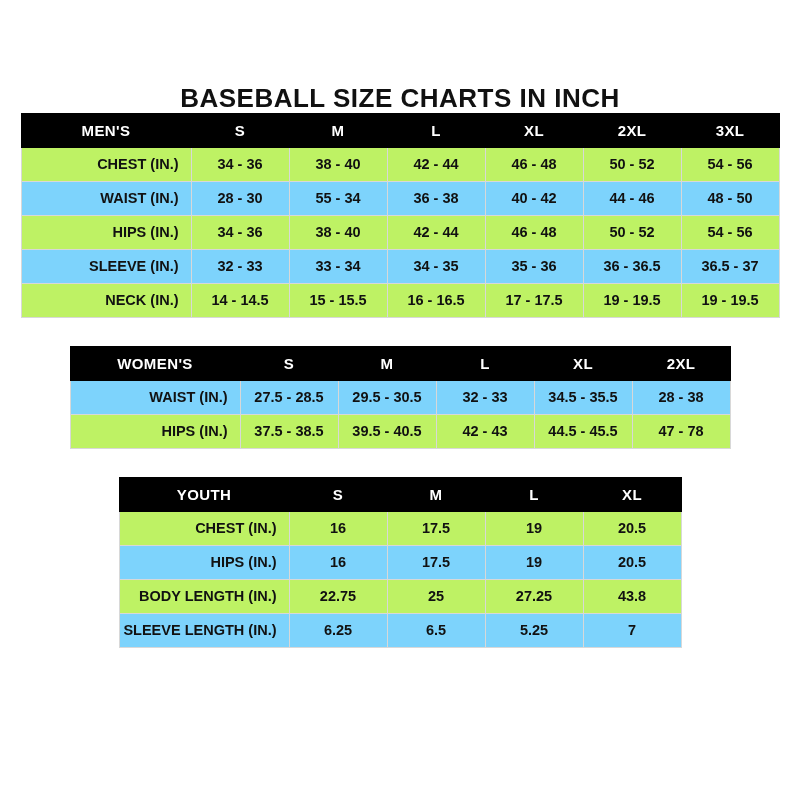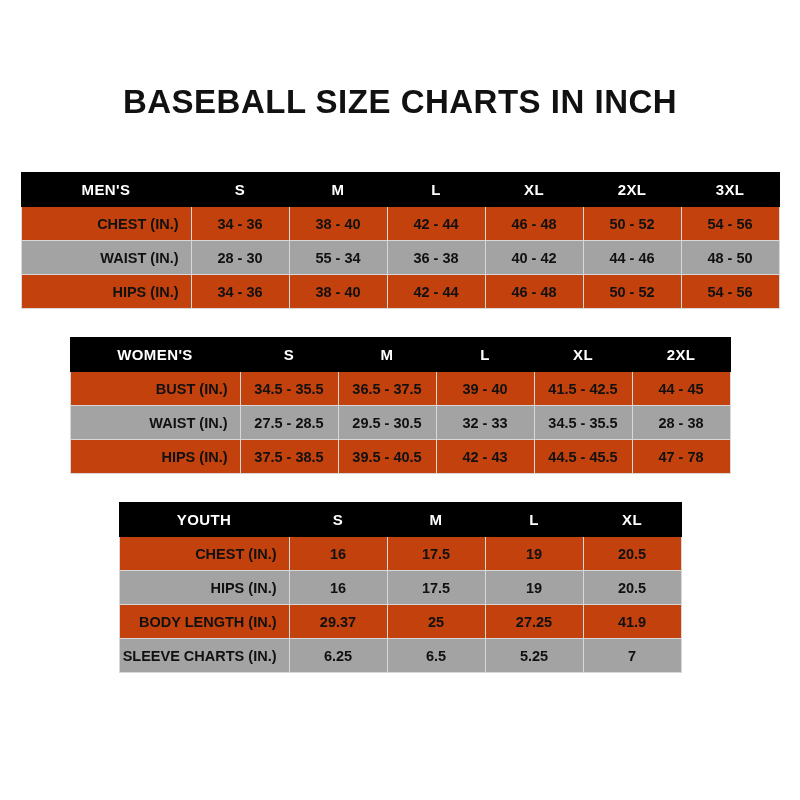--- a/index.html
+++ b/index.html
@@ -16,30 +16,29 @@
   }
   #page {
     position: relative;
     width: 800px;
     height: 800px;
     box-sizing: border-box;
     padding: 0;
   }
   .page-title {
     text-align: center;
-    font-size: 33px;
+    font-size: 26px;
     font-weight: bold;
     letter-spacing: 0.5px;
     color: #111111;
     margin: 0;
     padding-top: 84px;
     line-height: 1.1;
   }
   .tables-wrap {
-    margin-top: 52px;
     display: flex;
     flex-direction: column;
     align-items: center;
   }
   table.size-table {
     border-collapse: collapse;
     table-layout: fixed;
     font-size: 14.5px;
   }
   table.size-table td, table.size-table th {
@@ -55,24 +54,24 @@
     color: #ffffff;
     border: 1px solid #000000;
     font-size: 15px;
     letter-spacing: 0.4px;
   }
   table.size-table tbody tr td:first-child {
     text-align: right;
     padding-right: 12px;
   }
   table.size-table tbody tr.odd td {
-    background: #c2410c;
+    background: #bef264;
   }
   table.size-table tbody tr.even td {
-    background: #a3a3a3;
+    background: #7dd3fc;
   }
   .tbl-men { margin-bottom: 28px; }
   .tbl-women { margin-bottom: 28px; }
 
   
   .tbl-men col.lbl { width: 170px; }
   .tbl-men col.sz { width: 98px; }
   .tbl-women col.lbl { width: 170px; }
   .tbl-women col.sz { width: 98px; }
   .tbl-youth col.lbl { width: 170px; }
@@ -129,20 +128,38 @@
         </tr>
         <tr class="odd">
           <td>HIPS (IN.)</td>
           <td>34 - 36</td>
           <td>38 - 40</td>
           <td>42 - 44</td>
           <td>46 - 48</td>
           <td>50 - 52</td>
           <td>54 - 56</td>
         </tr>
+        <tr class="even">
+          <td>SLEEVE (IN.)</td>
+          <td>32 - 33</td>
+          <td>33 - 34</td>
+          <td>34 - 35</td>
+          <td>35 - 36</td>
+          <td>36 - 36.5</td>
+          <td>36.5 - 37</td>
+        </tr>
+        <tr class="odd">
+          <td>NECK (IN.)</td>
+          <td>14 - 14.5</td>
+          <td>15 - 15.5</td>
+          <td>16 - 16.5</td>
+          <td>17 - 17.5</td>
+          <td>19 - 19.5</td>
+          <td>19 - 19.5</td>
+        </tr>
       </tbody>
     </table>
 
     <table class="size-table tbl-women">
       <colgroup>
         <col class="lbl">
           <col class="sz">
           <col class="sz">
           <col class="sz">
           <col class="sz">
@@ -152,28 +169,20 @@
         <tr>
           <th>WOMEN'S</th>
           <th>S</th>
           <th>M</th>
           <th>L</th>
           <th>XL</th>
           <th>2XL</th>
         </tr>
       </thead>
       <tbody>
-        <tr class="odd">
-          <td>BUST (IN.)</td>
-          <td>34.5 - 35.5</td>
-          <td>36.5 - 37.5</td>
-          <td>39 - 40</td>
-          <td>41.5 - 42.5</td>
-          <td>44 - 45</td>
-        </tr>
         <tr class="even">
           <td>WAIST (IN.)</td>
           <td>27.5 - 28.5</td>
           <td>29.5 - 30.5</td>
           <td>32 - 33</td>
           <td>34.5 - 35.5</td>
           <td>28 - 38</td>
         </tr>
         <tr class="odd">
           <td>HIPS (IN.)</td>
@@ -213,27 +222,27 @@
         </tr>
         <tr class="even">
           <td>HIPS (IN.)</td>
           <td>16</td>
           <td>17.5</td>
           <td>19</td>
           <td>20.5</td>
         </tr>
         <tr class="odd">
           <td>BODY LENGTH (IN.)</td>
-          <td>29.37</td>
+          <td>22.75</td>
           <td>25</td>
           <td>27.25</td>
-          <td>41.9</td>
-        </tr>
-        <tr class="even">
-          <td>SLEEVE CHARTS (IN.)</td>
+          <td>43.8</td>
+        </tr>
+        <tr class="even">
+          <td>SLEEVE LENGTH (IN.)</td>
           <td>6.25</td>
           <td>6.5</td>
           <td>5.25</td>
           <td>7</td>
         </tr>
       </tbody>
     </table>
 
   </div>
 </div>

